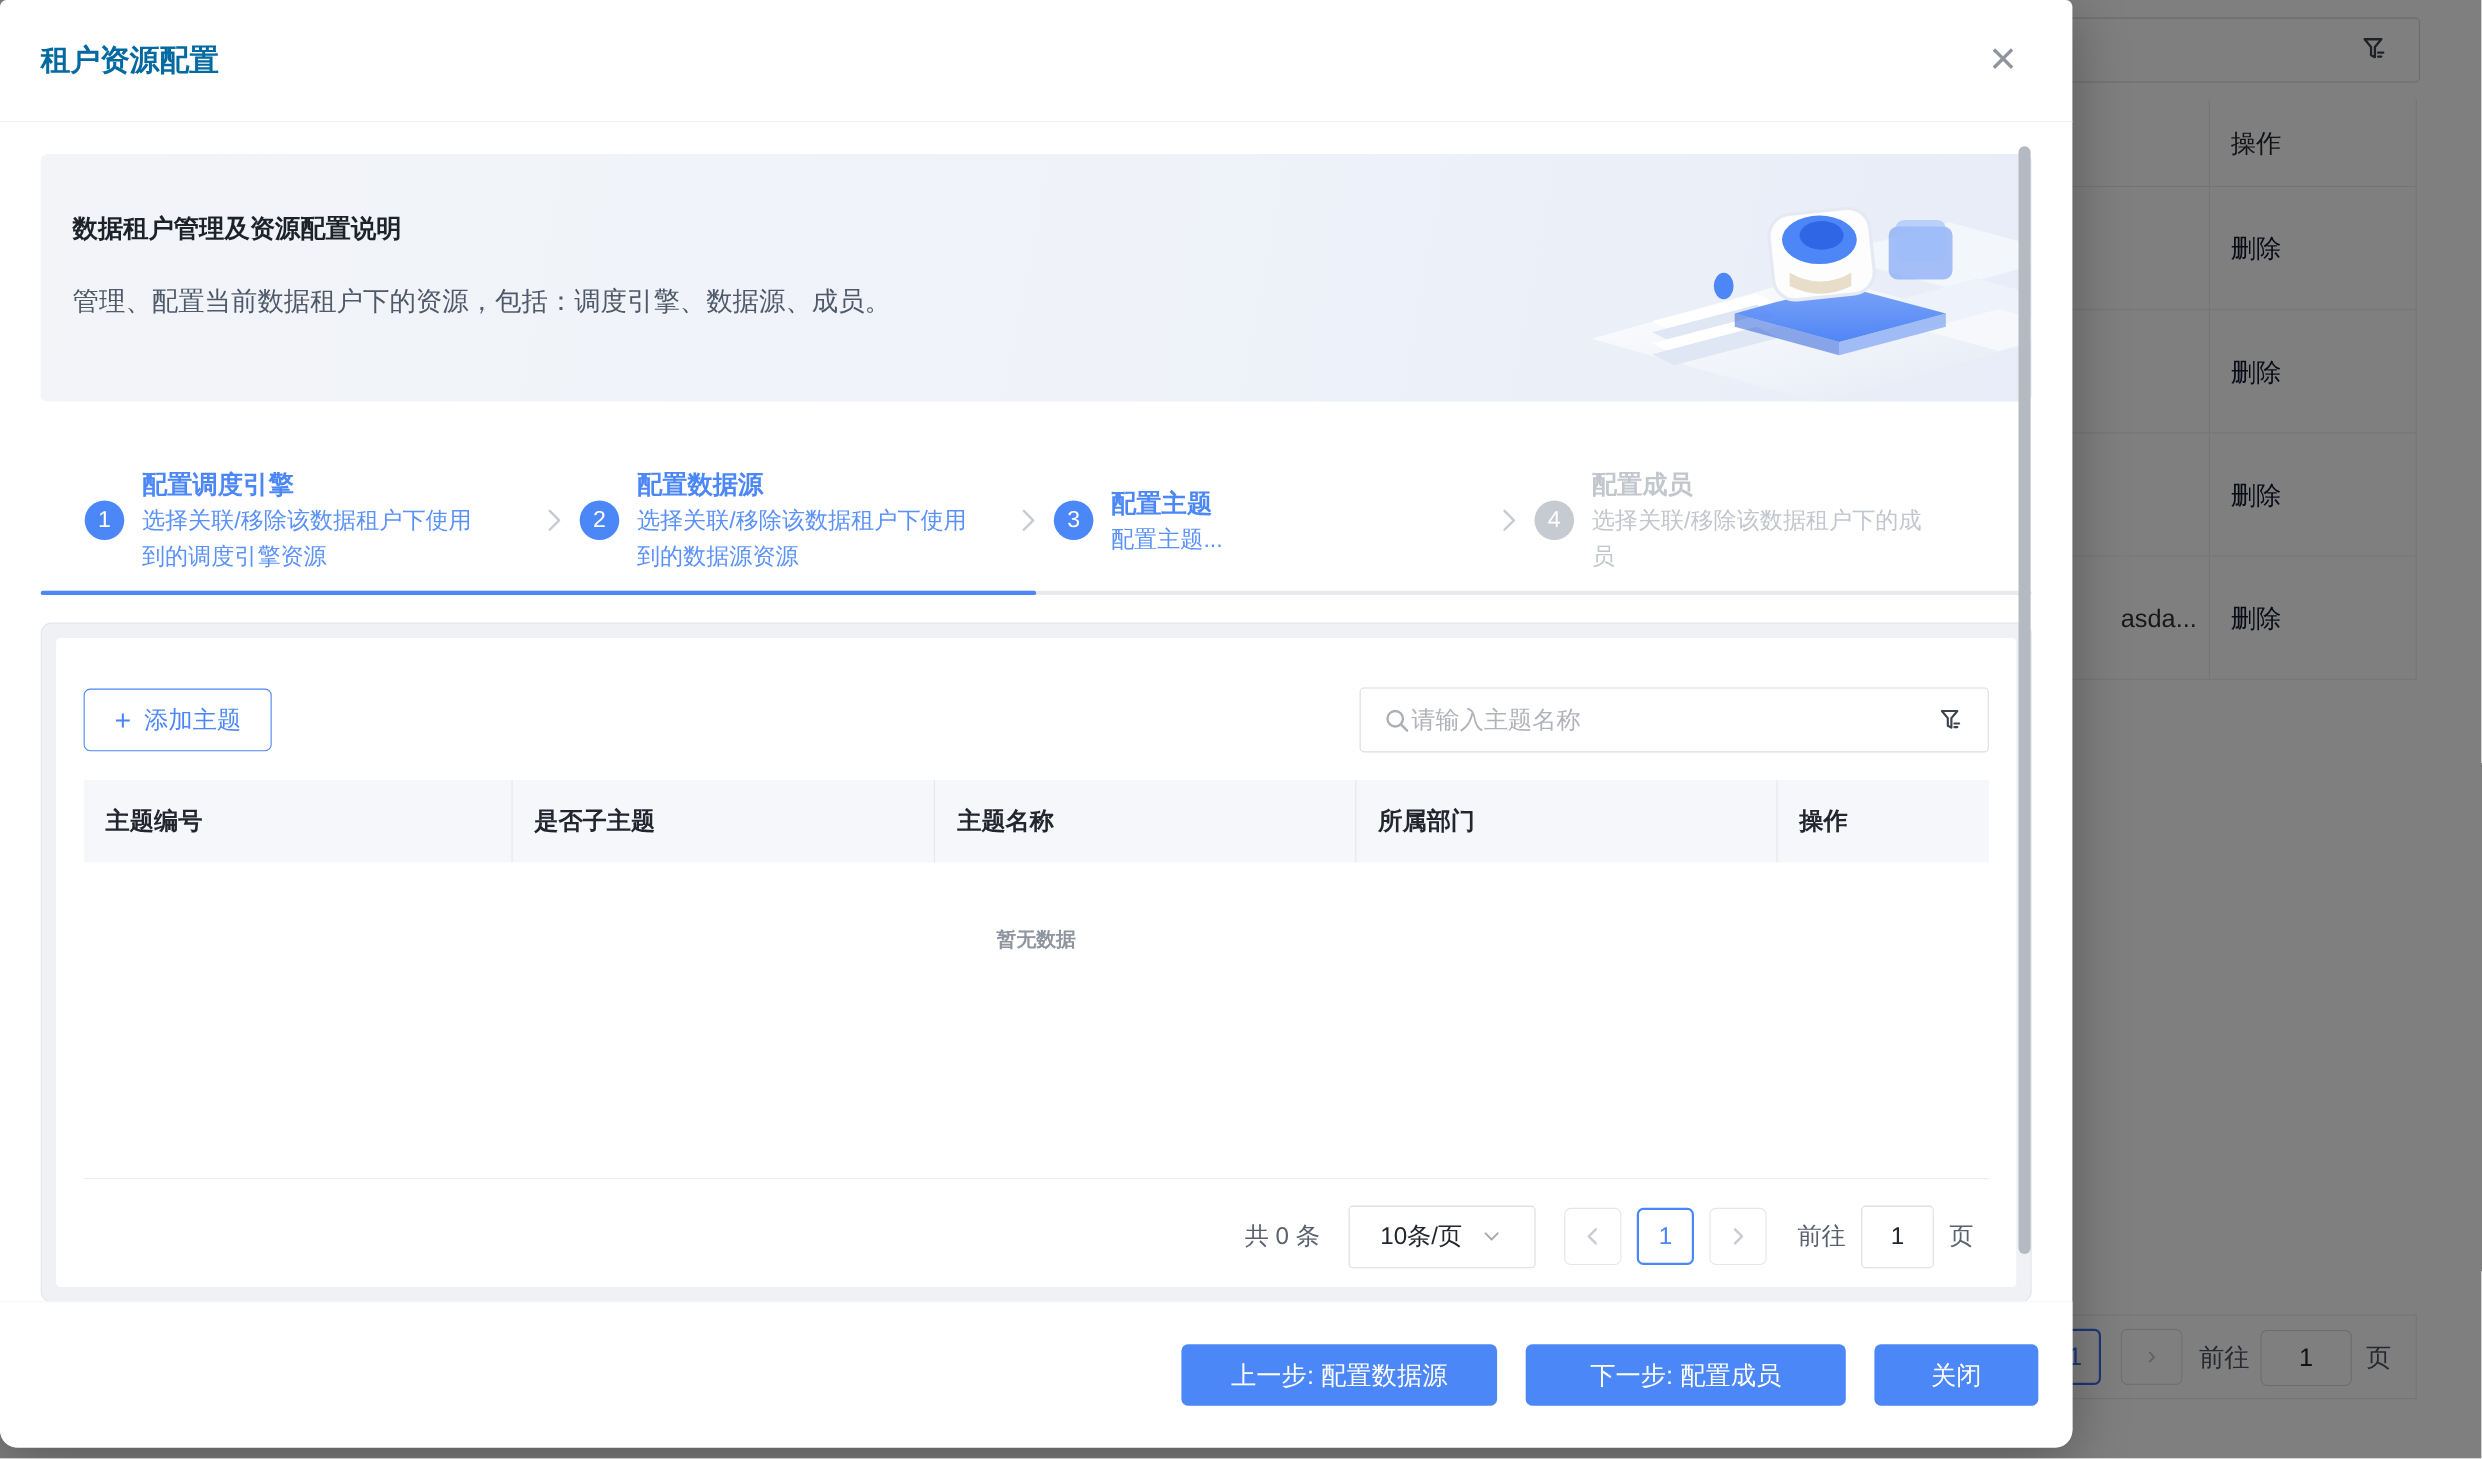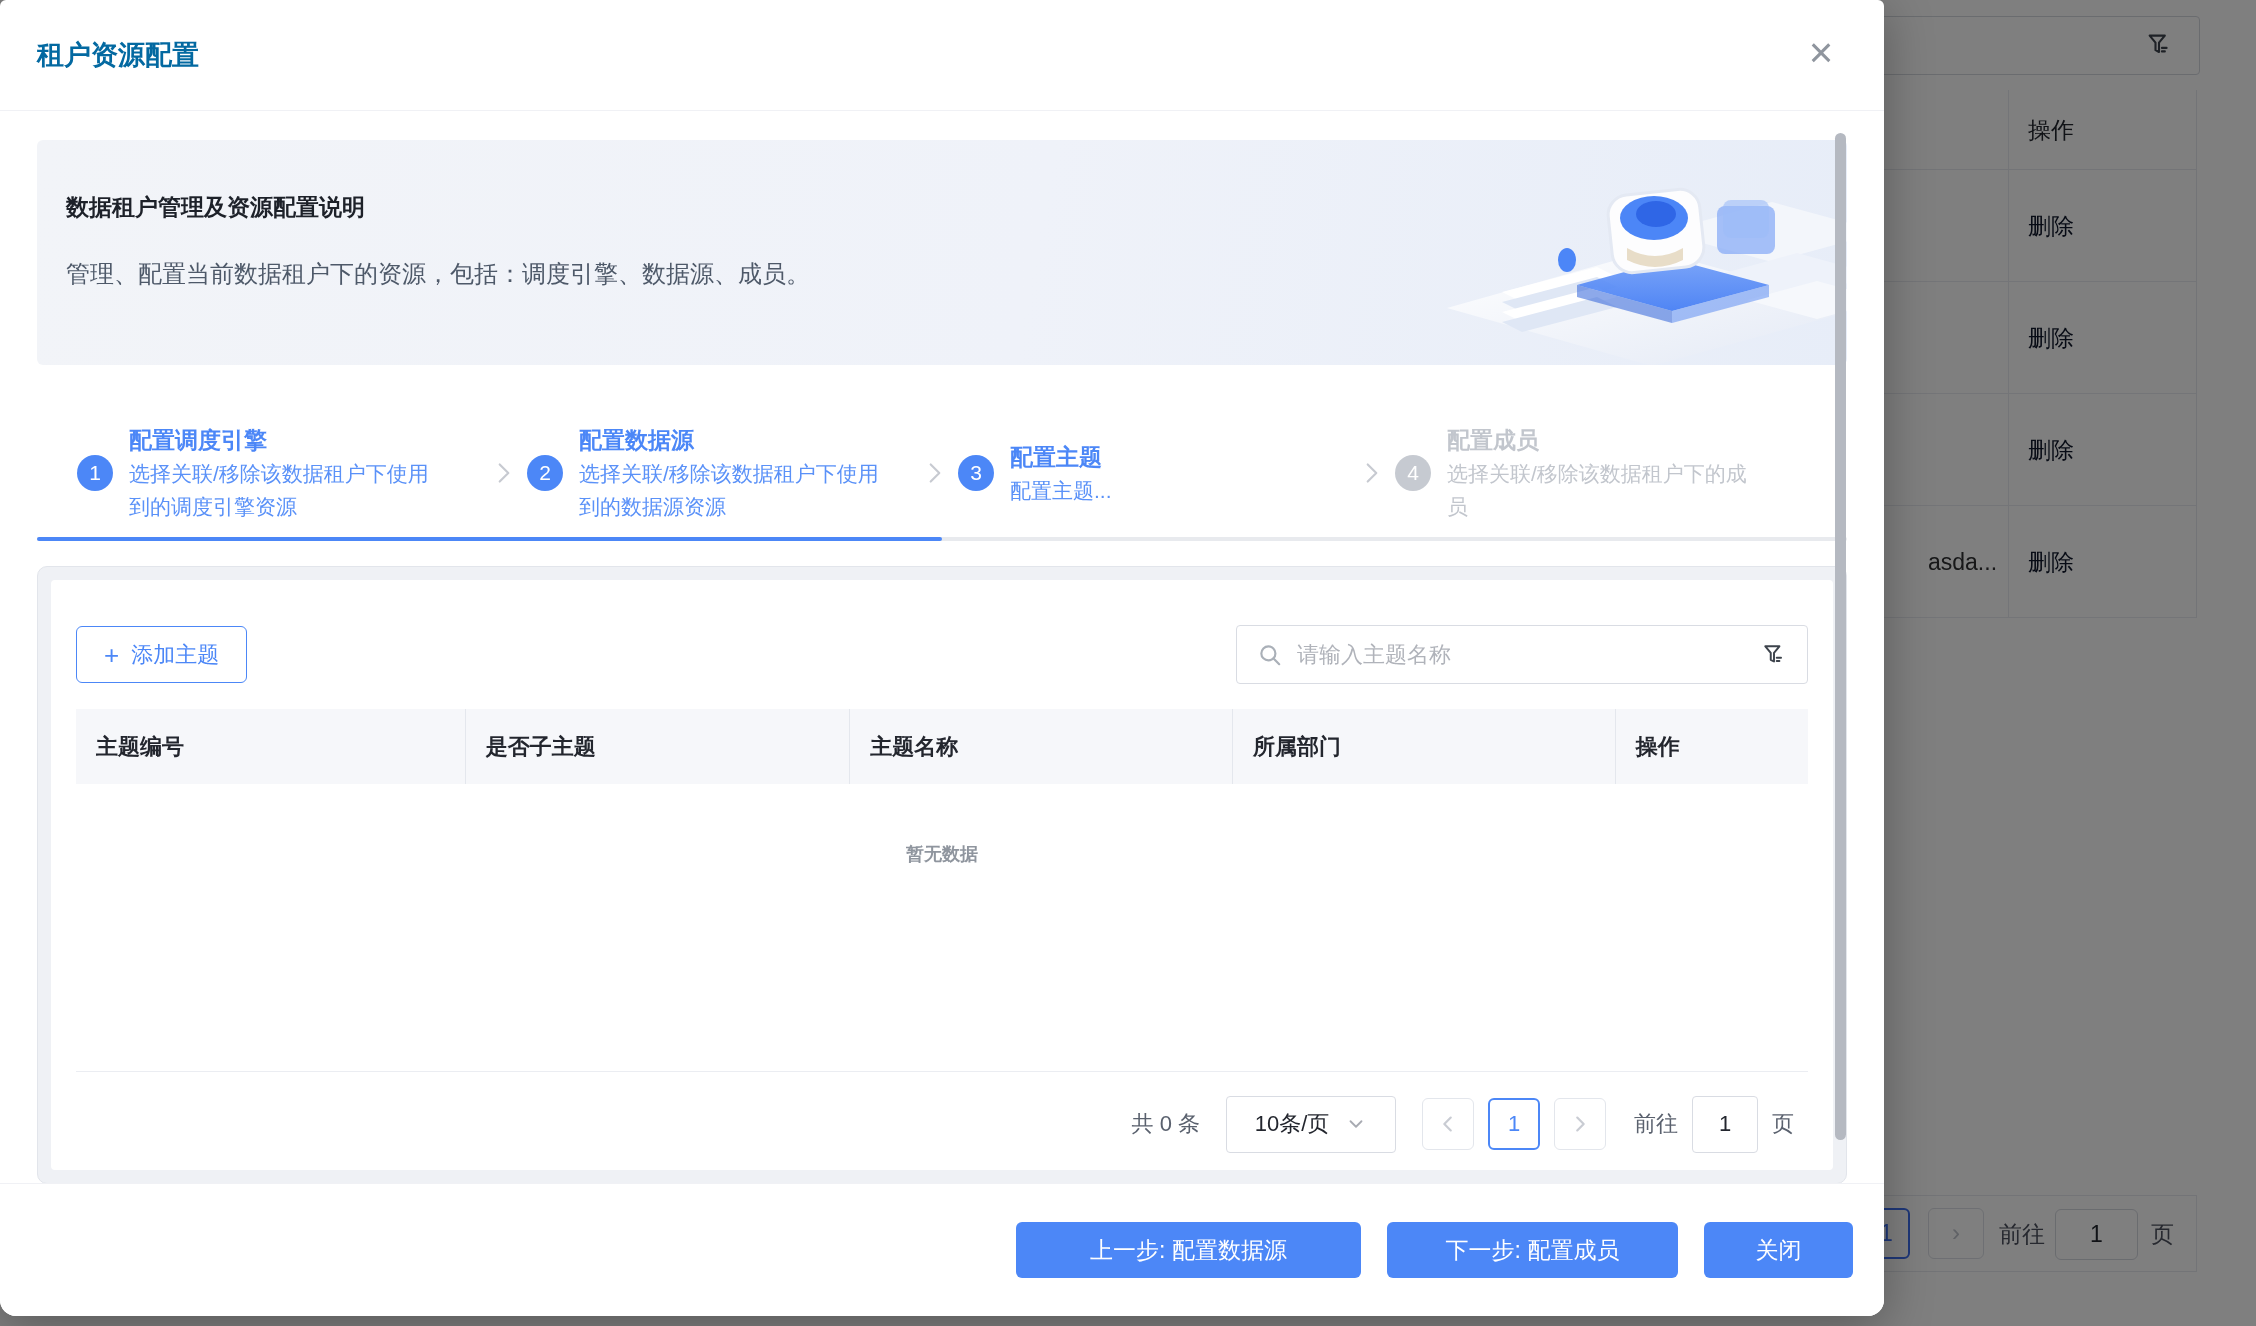--- a/index.html
+++ b/index.html
@@ -58,21 +58,21 @@
   .step-line-progress { position:absolute; left:0; top:0; bottom:0; width:50%; background:#4c87f7; border-radius:2px; }
 
   
   .content-panel { margin-top:25px; height:618px; background:#eff1f5; border:1px solid #e2e5eb; border-radius:10px; padding:13px; }
   .card { background:#fff; border-radius:4px; height:100%; padding:45px 25px 0 25px; }
 
   .toolbar { display:flex; justify-content:space-between; align-items:center; }
   .add-btn { height:57px; padding:0 27px; background:#fff; border:1px solid #4c87f7; border-radius:6px; color:#4c87f7; font-size:22px; display:flex; align-items:center; gap:12px; cursor:pointer; }
   .add-btn .plus { font-size:26px; font-weight:400; line-height:1; }
   .search-box { width:572px; height:59px; border:1px solid #d9dce3; border-radius:4px; display:flex; align-items:center; padding:0 20px; background:#fff; }
-  .search-box input { border:none; outline:none; flex:1; font-size:22px; color:#303133; margin-left:14px; font-family:inherit; }
+  .search-box input { border:none; outline:none; flex:1; font-size:22px; color:#303133; font-family:inherit; }
   .search-box input::placeholder { color:#b0b3ba; }
   .search-box .funnel { color:#3d434c; display:flex; cursor:pointer; }
 
   .grid-table { margin-top:25px;font-weight:bold; }
   .grid-head { display:flex; background:#f6f7fa; height:75px; }
   .grid-head .th { display:flex; align-items:center; padding-left:20px; font-size:22px; color:#23262e; border-right:1px solid #e4e7ed; }
   .grid-head .th:last-child { border-right:none; }
   .th.c1 { width:22.5%; } .th.c2 { width:22.1%; } .th.c3 { width:22.2%; } .th.c4 { width:22.1%; } .th.c5 { width:11.1%; }
   .grid-empty { height:287px; text-align:center; padding-top:58px; font-size:18px; color:#8f959e; }
 
@@ -81,21 +81,21 @@
   .pg-size { width:170px; height:57px; border:1px solid #d9dce3; border-radius:4px; display:flex; align-items:center; justify-content:center; gap:16px; color:#23262e; cursor:pointer; background:#fff; }
   .pg-size .chev { color:#a8abb2; }
   .pg-arrow { width:52px; height:52px; border:1px solid #e3e6ec; border-radius:6px; background:#fff; color:#c9ccd3; display:flex; align-items:center; justify-content:center; cursor:pointer; margin-left:12px; }
   .pg-arrow.next { margin-left:0; }
   .pg-page { width:52px; height:52px; border:2px solid #4c87f7; border-radius:6px; color:#4c87f7; display:flex; align-items:center; justify-content:center; background:#fff; cursor:pointer; }
   .pg-goto { margin-left:14px; }
   .pg-input { width:66px; height:57px; border:1px solid #d9dce3; border-radius:4px; text-align:center; font-size:22px; color:#23262e; font-family:inherit; }
 
   .modal-footer { position:absolute; left:0; right:0; bottom:0; height:133px; border-top:1px solid #f0f1f5; display:flex; align-items:center; justify-content:flex-end; gap:26px; padding-right:31px; background:#fff; border-radius:0 0 16px 16px; }
   .btn-primary { background:#4c87f7; border:none; color:#fff; font-size:23px; border-radius:6px; height:56px; cursor:pointer; font-family:inherit; }
-  .btn-prev { width:345px; } .btn-next { width:291px; } .btn-close { width:149px; }
+  .btn-prev { width:287px; } .btn-next { width:291px; } .btn-close { width:149px; }
 
   .modal-scrollbar { position:absolute; right:38px; top:133px; width:11px; height:1007px; border-radius:6px; background:#b5b9c1; }
 
   svg { display:block; }
 </style>
 </head>
 <body>
 
 <div class="bg-page">
   <div class="bg-search">

